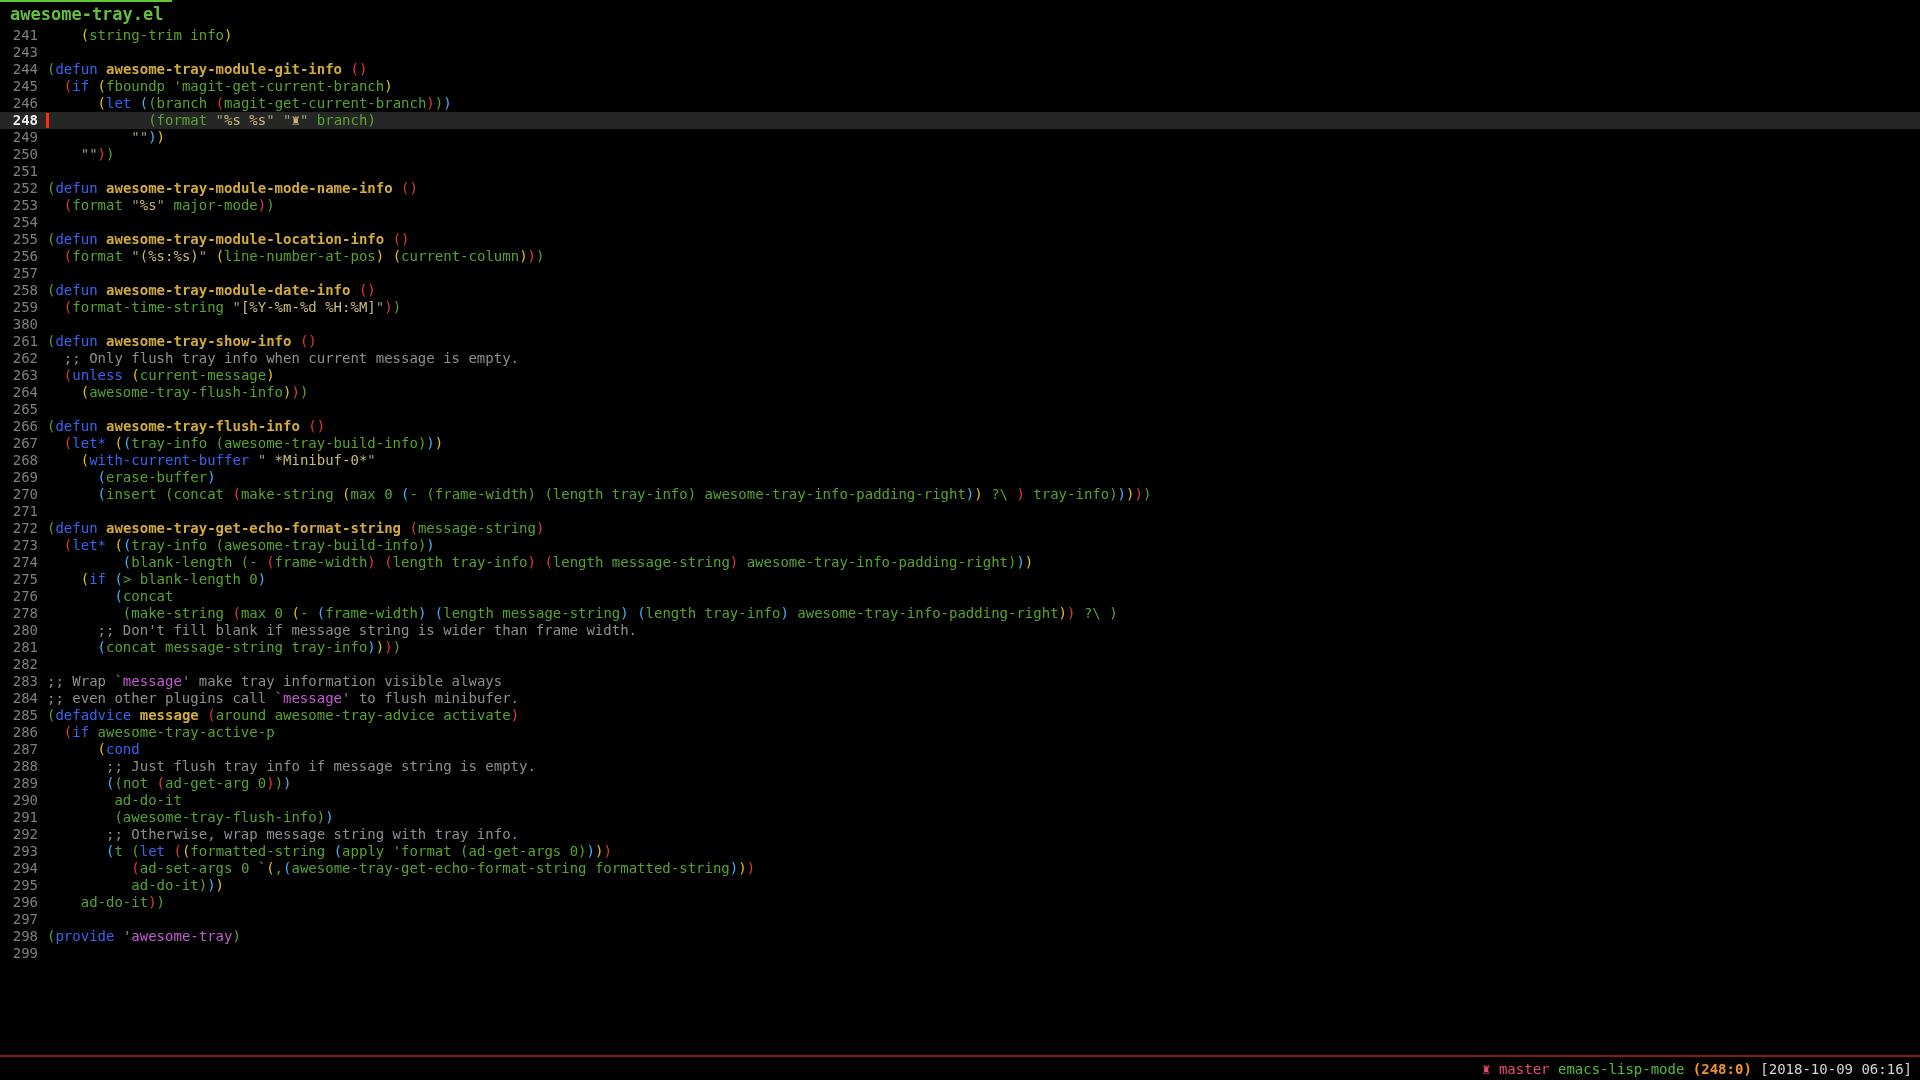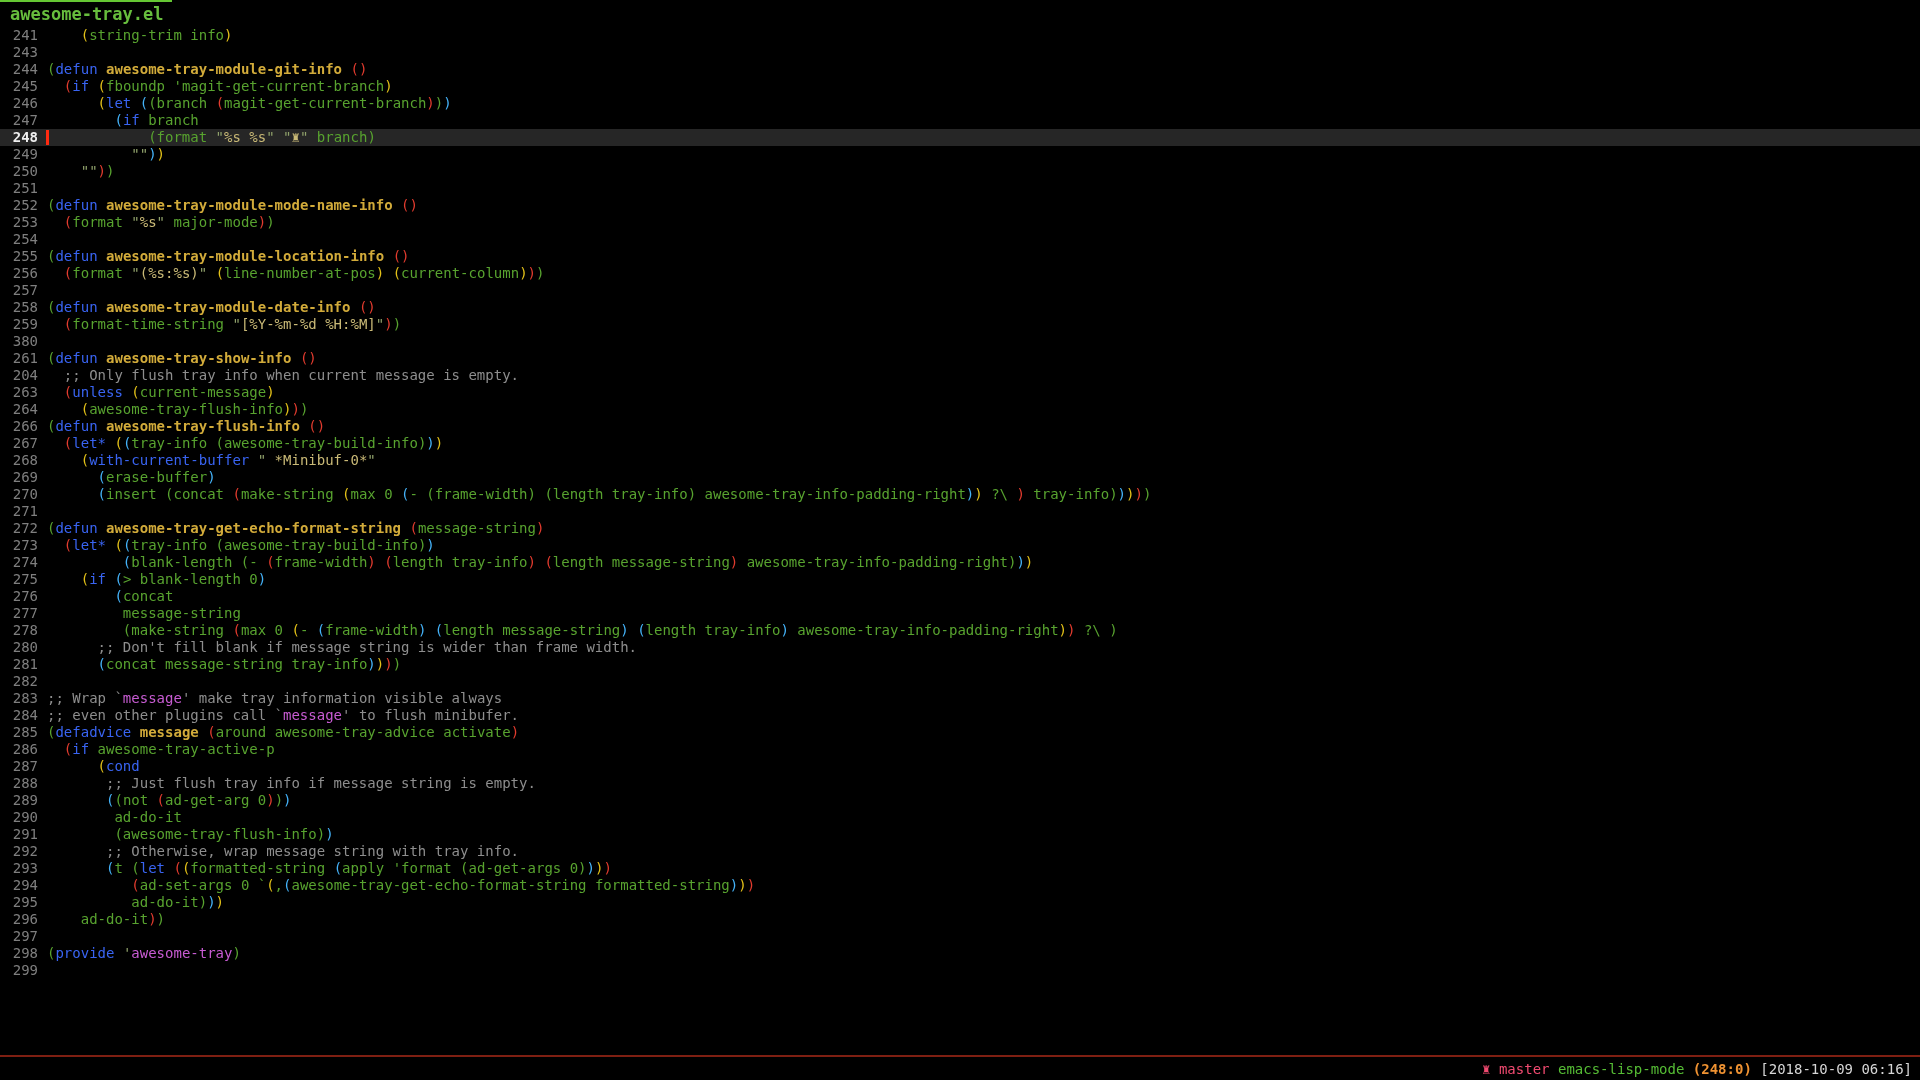--- a/index.html
+++ b/index.html
@@ -30,50 +30,49 @@
 
 <div id="app">
   <div class="tab-overline"></div>
   <div class="buffer-title">awesome-tray.el</div>
   <div id="code-area">
       <div class="row"><span class="ln">241</span><span class="lc"><span class="t-y" style="color: rgb(226, 192, 24);">    (</span><span class="t-g" style="color: rgb(88, 163, 47); margin-top: 21px;">string-trim info</span><span class="t-y" style="color: rgb(226, 192, 24);">)</span></span></div>
       <div class="row"><span class="ln">243</span><span class="lc"></span></div>
       <div class="row"><span class="ln">244</span><span class="lc"><span class="t-g" style="color: rgb(88, 163, 47);">(</span><span class="t-k" style="color: rgb(57, 100, 242);">defun</span><span class="t-g" style="color: rgb(88, 163, 47);"> </span><span class="t-f" style="color: rgb(210, 171, 58);">awesome-tray-module-git-info</span><span class="t-g" style="color: rgb(88, 163, 47);"> </span><span class="t-r" style="color: rgb(226, 59, 46);">()</span></span></div>
       <div class="row"><span class="ln">245</span><span class="lc"><span class="t-g" style="color: rgb(88, 163, 47);">  </span><span class="t-r" style="color: rgb(226, 59, 46);">(</span><span class="t-k" style="color: rgb(57, 100, 242);">if</span><span class="t-g" style="color: rgb(88, 163, 47);"> </span><span class="t-y" style="color: rgb(226, 192, 24);">(</span><span class="t-g" style="color: rgb(88, 163, 47);">fboundp 'magit-get-current-branch</span><span class="t-y" style="color: rgb(226, 192, 24);">)</span></span></div>
       <div class="row"><span class="ln">246</span><span class="lc"><span class="t-g" style="color: rgb(88, 163, 47);">      </span><span class="t-y" style="color: rgb(226, 192, 24);">(</span><span class="t-k" style="color: rgb(57, 100, 242);">let</span><span class="t-g" style="color: rgb(88, 163, 47);"> </span><span class="t-c" style="color: rgb(68, 178, 248);">(</span><span class="t-g" style="color: rgb(88, 163, 47);">(branch </span><span class="t-r" style="color: rgb(226, 59, 46);">(</span><span class="t-g" style="color: rgb(88, 163, 47);">magit-get-current-branch</span><span class="t-r" style="color: rgb(226, 59, 46);">)</span><span class="t-g" style="color: rgb(88, 163, 47);">)</span><span class="t-c" style="color: rgb(68, 178, 248);">)</span></span></div>
-      <div class="row"><span class="ln">247</span><span class="lc"><span class="t-g" style="color: rgb(88, 163, 47);">        </span><span class="t-c" style="color: rgb(68, 178, 248);">(</span><span class="t-k" style="color: rgb(57, 100, 242);">if</span><span class="t-g" style="color: rgb(88, 163, 47);"> branch</span></span></div>
       <div class="row current"><span class="ln">248</span><span class="cursor"></span><span class="lc"><span class="t-g" style="color: rgb(88, 163, 47);">            (</span><span class="t-g" style="color: rgb(88, 163, 47);">format </span><span class="t-q" style="color: rgb(144, 162, 107);">"</span><span class="t-s" style="color: rgb(201, 185, 118);">%s %s</span><span class="t-q" style="color: rgb(144, 162, 107);">"</span><span class="t-g" style="color: rgb(88, 163, 47);"> </span><span class="t-q" style="color: rgb(144, 162, 107);">"</span><span class="t-s" style="color: rgb(201, 185, 118);">♜</span><span class="t-q" style="color: rgb(144, 162, 107);">"</span><span class="t-g" style="color: rgb(88, 163, 47);"> branch)</span></span></div>
       <div class="row"><span class="ln">249</span><span class="lc"><span class="t-g" style="color: rgb(88, 163, 47);">          </span><span class="t-q" style="color: rgb(144, 162, 107);">""</span><span class="t-c" style="color: rgb(68, 178, 248);">)</span><span class="t-y" style="color: rgb(226, 192, 24);">)</span></span></div>
       <div class="row"><span class="ln">250</span><span class="lc"><span class="t-g" style="color: rgb(88, 163, 47);">    </span><span class="t-q" style="color: rgb(144, 162, 107);">""</span><span class="t-r" style="color: rgb(226, 59, 46);">)</span><span class="t-g" style="color: rgb(88, 163, 47);">)</span></span></div>
       <div class="row"><span class="ln">251</span><span class="lc"></span></div>
       <div class="row"><span class="ln">252</span><span class="lc"><span class="t-g" style="color: rgb(88, 163, 47);">(</span><span class="t-k" style="color: rgb(57, 100, 242);">defun</span><span class="t-g" style="color: rgb(88, 163, 47);"> </span><span class="t-f" style="color: rgb(210, 171, 58);">awesome-tray-module-mode-name-info</span><span class="t-g" style="color: rgb(88, 163, 47);"> </span><span class="t-r" style="color: rgb(226, 59, 46);">()</span></span></div>
       <div class="row"><span class="ln">253</span><span class="lc"><span class="t-g" style="color: rgb(88, 163, 47);">  </span><span class="t-r" style="color: rgb(226, 59, 46);">(</span><span class="t-g" style="color: rgb(88, 163, 47);">format </span><span class="t-q" style="color: rgb(144, 162, 107);">"</span><span class="t-s" style="color: rgb(201, 185, 118);">%s</span><span class="t-q" style="color: rgb(144, 162, 107);">"</span><span class="t-g" style="color: rgb(88, 163, 47);"> major-mode</span><span class="t-r" style="color: rgb(226, 59, 46);">)</span><span class="t-g" style="color: rgb(88, 163, 47);">)</span></span></div>
       <div class="row"><span class="ln">254</span><span class="lc"></span></div>
       <div class="row"><span class="ln">255</span><span class="lc"><span class="t-g" style="color: rgb(88, 163, 47);">(</span><span class="t-k" style="color: rgb(57, 100, 242);">defun</span><span class="t-g" style="color: rgb(88, 163, 47);"> </span><span class="t-f" style="color: rgb(210, 171, 58);">awesome-tray-module-location-info</span><span class="t-g" style="color: rgb(88, 163, 47);"> </span><span class="t-r" style="color: rgb(226, 59, 46);">()</span></span></div>
       <div class="row"><span class="ln">256</span><span class="lc"><span class="t-g" style="color: rgb(88, 163, 47);">  </span><span class="t-r" style="color: rgb(226, 59, 46);">(</span><span class="t-g" style="color: rgb(88, 163, 47);">format </span><span class="t-q" style="color: rgb(144, 162, 107);">"</span><span class="t-s" style="color: rgb(201, 185, 118);">(%s:%s)</span><span class="t-q" style="color: rgb(144, 162, 107);">"</span><span class="t-g" style="color: rgb(88, 163, 47);"> </span><span class="t-y" style="color: rgb(226, 192, 24);">(</span><span class="t-g" style="color: rgb(88, 163, 47);">line-number-at-pos</span><span class="t-y" style="color: rgb(226, 192, 24);">)</span><span class="t-g" style="color: rgb(88, 163, 47);"> </span><span class="t-y" style="color: rgb(226, 192, 24);">(</span><span class="t-g" style="color: rgb(88, 163, 47);">current-column</span><span class="t-y" style="color: rgb(226, 192, 24);">)</span><span class="t-r" style="color: rgb(226, 59, 46);">)</span><span class="t-g" style="color: rgb(88, 163, 47);">)</span></span></div>
       <div class="row"><span class="ln">257</span><span class="lc"></span></div>
       <div class="row"><span class="ln">258</span><span class="lc"><span class="t-g" style="color: rgb(88, 163, 47);">(</span><span class="t-k" style="color: rgb(57, 100, 242);">defun</span><span class="t-g" style="color: rgb(88, 163, 47);"> </span><span class="t-f" style="color: rgb(210, 171, 58);">awesome-tray-module-date-info</span><span class="t-g" style="color: rgb(88, 163, 47);"> </span><span class="t-r" style="color: rgb(226, 59, 46);">()</span></span></div>
       <div class="row"><span class="ln">259</span><span class="lc"><span class="t-g" style="color: rgb(88, 163, 47);">  </span><span class="t-r" style="color: rgb(226, 59, 46);">(</span><span class="t-g" style="color: rgb(88, 163, 47);">format-time-string </span><span class="t-q" style="color: rgb(144, 162, 107);">"</span><span class="t-s" style="color: rgb(201, 185, 118);">[%Y-%m-%d %H:%M]</span><span class="t-q" style="color: rgb(144, 162, 107);">"</span><span class="t-r" style="color: rgb(226, 59, 46);">)</span><span class="t-g" style="color: rgb(88, 163, 47);">)</span></span></div>
       <div class="row"><span class="ln">380</span><span class="lc"></span></div>
       <div class="row"><span class="ln">261</span><span class="lc"><span class="t-g" style="color: rgb(88, 163, 47);">(</span><span class="t-k" style="color: rgb(57, 100, 242);">defun</span><span class="t-g" style="color: rgb(88, 163, 47);"> </span><span class="t-f" style="color: rgb(210, 171, 58);">awesome-tray-show-info</span><span class="t-g" style="color: rgb(88, 163, 47);"> </span><span class="t-r" style="color: rgb(226, 59, 46);">()</span></span></div>
-      <div class="row"><span class="ln">204</span><span class="lc"><span class="t-m" style="color: rgb(142, 142, 142);">  ;; Only flush tray info when current message is empty.</span></span></div>
+      <div class="row"><span class="ln">262</span><span class="lc"><span class="t-m" style="color: rgb(142, 142, 142);">  ;; Only flush tray info when current message is empty.</span></span></div>
       <div class="row"><span class="ln">263</span><span class="lc"><span class="t-g" style="color: rgb(88, 163, 47);">  </span><span class="t-r" style="color: rgb(226, 59, 46);">(</span><span class="t-k" style="color: rgb(57, 100, 242);">unless</span><span class="t-g" style="color: rgb(88, 163, 47);"> </span><span class="t-y" style="color: rgb(226, 192, 24);">(</span><span class="t-g" style="color: rgb(88, 163, 47);">current-message</span><span class="t-y" style="color: rgb(226, 192, 24);">)</span></span></div>
       <div class="row"><span class="ln">264</span><span class="lc"><span class="t-g" style="color: rgb(88, 163, 47);">    </span><span class="t-y" style="color: rgb(226, 192, 24);">(</span><span class="t-g" style="color: rgb(88, 163, 47);">awesome-tray-flush-info</span><span class="t-y" style="color: rgb(226, 192, 24);">)</span><span class="t-r" style="color: rgb(226, 59, 46);">)</span><span class="t-g" style="color: rgb(88, 163, 47);">)</span></span></div>
+      <div class="row"><span class="ln">265</span><span class="lc"></span></div>
       <div class="row"><span class="ln">266</span><span class="lc"><span class="t-g" style="color: rgb(88, 163, 47);">(</span><span class="t-k" style="color: rgb(57, 100, 242);">defun</span><span class="t-g" style="color: rgb(88, 163, 47);"> </span><span class="t-f" style="color: rgb(210, 171, 58);">awesome-tray-flush-info</span><span class="t-g" style="color: rgb(88, 163, 47);"> </span><span class="t-r" style="color: rgb(226, 59, 46);">()</span></span></div>
       <div class="row"><span class="ln">267</span><span class="lc"><span class="t-g" style="color: rgb(88, 163, 47);">  </span><span class="t-r" style="color: rgb(226, 59, 46);">(</span><span class="t-k" style="color: rgb(57, 100, 242);">let*</span><span class="t-g" style="color: rgb(88, 163, 47);"> </span><span class="t-y" style="color: rgb(226, 192, 24);">(</span><span class="t-c" style="color: rgb(68, 178, 248);">(</span><span class="t-g" style="color: rgb(88, 163, 47);">tray-info (</span><span class="t-g" style="color: rgb(88, 163, 47);">awesome-tray-build-info</span><span class="t-g" style="color: rgb(88, 163, 47);">)</span><span class="t-c" style="color: rgb(68, 178, 248);">)</span><span class="t-y" style="color: rgb(226, 192, 24);">)</span></span></div>
       <div class="row"><span class="ln">268</span><span class="lc"><span class="t-g" style="color: rgb(88, 163, 47);">    </span><span class="t-y" style="color: rgb(226, 192, 24);">(</span><span class="t-k" style="color: rgb(57, 100, 242);">with-current-buffer</span><span class="t-g" style="color: rgb(88, 163, 47);"> </span><span class="t-q" style="color: rgb(144, 162, 107);">"</span><span class="t-s" style="color: rgb(201, 185, 118);"> *Minibuf-0*</span><span class="t-q" style="color: rgb(144, 162, 107);">"</span></span></div>
       <div class="row"><span class="ln">269</span><span class="lc"><span class="t-g" style="color: rgb(88, 163, 47);">      </span><span class="t-c" style="color: rgb(68, 178, 248);">(</span><span class="t-g" style="color: rgb(88, 163, 47);">erase-buffer</span><span class="t-c" style="color: rgb(68, 178, 248);">)</span></span></div>
       <div class="row"><span class="ln">270</span><span class="lc"><span class="t-g" style="color: rgb(88, 163, 47);">      </span><span class="t-c" style="color: rgb(68, 178, 248);">(</span><span class="t-g" style="color: rgb(88, 163, 47);">insert (</span><span class="t-g" style="color: rgb(88, 163, 47);">concat </span><span class="t-r" style="color: rgb(226, 59, 46);">(</span><span class="t-g" style="color: rgb(88, 163, 47);">make-string </span><span class="t-y" style="color: rgb(226, 192, 24);">(</span><span class="t-g" style="color: rgb(88, 163, 47);">max 0 </span><span class="t-c" style="color: rgb(68, 178, 248);">(</span><span class="t-g" style="color: rgb(88, 163, 47);">- (</span><span class="t-g" style="color: rgb(88, 163, 47);">frame-width</span><span class="t-g" style="color: rgb(88, 163, 47);">) (</span><span class="t-g" style="color: rgb(88, 163, 47);">length tray-info</span><span class="t-g" style="color: rgb(88, 163, 47);">)</span><span class="t-g" style="color: rgb(88, 163, 47);"> awesome-tray-info-padding-right</span><span class="t-c" style="color: rgb(68, 178, 248);">)</span><span class="t-y" style="color: rgb(226, 192, 24);">)</span><span class="t-g" style="color: rgb(88, 163, 47);"> ?\ </span><span class="t-r" style="color: rgb(226, 59, 46);">)</span><span class="t-g" style="color: rgb(88, 163, 47);"> tray-info</span><span class="t-g" style="color: rgb(88, 163, 47);">)</span><span class="t-c" style="color: rgb(68, 178, 248);">)</span><span class="t-y" style="color: rgb(226, 192, 24);">)</span><span class="t-r" style="color: rgb(226, 59, 46);">)</span><span class="t-g" style="color: rgb(88, 163, 47);">)</span></span></div>
       <div class="row"><span class="ln">271</span><span class="lc"></span></div>
       <div class="row"><span class="ln">272</span><span class="lc"><span class="t-g" style="color: rgb(88, 163, 47);">(</span><span class="t-k" style="color: rgb(57, 100, 242);">defun</span><span class="t-g" style="color: rgb(88, 163, 47);"> </span><span class="t-f" style="color: rgb(210, 171, 58);">awesome-tray-get-echo-format-string</span><span class="t-g" style="color: rgb(88, 163, 47);"> </span><span class="t-r" style="color: rgb(226, 59, 46);">(</span><span class="t-g" style="color: rgb(88, 163, 47);">message-string</span><span class="t-r" style="color: rgb(226, 59, 46);">)</span></span></div>
       <div class="row"><span class="ln">273</span><span class="lc"><span class="t-g" style="color: rgb(88, 163, 47);">  </span><span class="t-r" style="color: rgb(226, 59, 46);">(</span><span class="t-k" style="color: rgb(57, 100, 242);">let*</span><span class="t-g" style="color: rgb(88, 163, 47);"> </span><span class="t-y" style="color: rgb(226, 192, 24);">(</span><span class="t-c" style="color: rgb(68, 178, 248);">(</span><span class="t-g" style="color: rgb(88, 163, 47);">tray-info (</span><span class="t-g" style="color: rgb(88, 163, 47);">awesome-tray-build-info</span><span class="t-g" style="color: rgb(88, 163, 47);">)</span><span class="t-c" style="color: rgb(68, 178, 248);">)</span></span></div>
       <div class="row"><span class="ln">274</span><span class="lc"><span class="t-g" style="color: rgb(88, 163, 47);">         </span><span class="t-c" style="color: rgb(68, 178, 248);">(</span><span class="t-g" style="color: rgb(88, 163, 47);">blank-length (</span><span class="t-g" style="color: rgb(88, 163, 47);">- </span><span class="t-r" style="color: rgb(226, 59, 46);">(</span><span class="t-g" style="color: rgb(88, 163, 47);">frame-width</span><span class="t-r" style="color: rgb(226, 59, 46);">)</span><span class="t-g" style="color: rgb(88, 163, 47);"> </span><span class="t-r" style="color: rgb(226, 59, 46);">(</span><span class="t-g" style="color: rgb(88, 163, 47);">length tray-info</span><span class="t-r" style="color: rgb(226, 59, 46);">)</span><span class="t-g" style="color: rgb(88, 163, 47);"> </span><span class="t-r" style="color: rgb(226, 59, 46);">(</span><span class="t-g" style="color: rgb(88, 163, 47);">length message-string</span><span class="t-r" style="color: rgb(226, 59, 46);">)</span><span class="t-g" style="color: rgb(88, 163, 47);"> awesome-tray-info-padding-right</span><span class="t-g" style="color: rgb(88, 163, 47);">)</span><span class="t-c" style="color: rgb(68, 178, 248);">)</span><span class="t-y" style="color: rgb(226, 192, 24);">)</span></span></div>
       <div class="row"><span class="ln">275</span><span class="lc"><span class="t-g" style="color: rgb(88, 163, 47);">    </span><span class="t-y" style="color: rgb(226, 192, 24);">(</span><span class="t-k" style="color: rgb(57, 100, 242);">if</span><span class="t-g" style="color: rgb(88, 163, 47);"> </span><span class="t-c" style="color: rgb(68, 178, 248);">(</span><span class="t-g" style="color: rgb(88, 163, 47);">&gt; blank-length 0</span><span class="t-c" style="color: rgb(68, 178, 248);">)</span></span></div>
       <div class="row"><span class="ln">276</span><span class="lc"><span class="t-g" style="color: rgb(88, 163, 47);">        </span><span class="t-c" style="color: rgb(68, 178, 248);">(</span><span class="t-g" style="color: rgb(88, 163, 47);">concat</span></span></div>
-      <div class="row"><span class="ln">277</span><span class="lc"><span class="t-g" style="color: rgb(88, 163, 47);">         message-string</span></span></div>
       <div class="row"><span class="ln">278</span><span class="lc"><span class="t-g" style="color: rgb(88, 163, 47);">         (</span><span class="t-g" style="color: rgb(88, 163, 47);">make-string </span><span class="t-r" style="color: rgb(226, 59, 46);">(</span><span class="t-g" style="color: rgb(88, 163, 47);">max 0 </span><span class="t-y" style="color: rgb(226, 192, 24);">(</span><span class="t-g" style="color: rgb(88, 163, 47);">- </span><span class="t-c" style="color: rgb(68, 178, 248);">(</span><span class="t-g" style="color: rgb(88, 163, 47);">frame-width</span><span class="t-c" style="color: rgb(68, 178, 248);">)</span><span class="t-g" style="color: rgb(88, 163, 47);"> </span><span class="t-c" style="color: rgb(68, 178, 248);">(</span><span class="t-g" style="color: rgb(88, 163, 47);">length message-string</span><span class="t-c" style="color: rgb(68, 178, 248);">)</span><span class="t-g" style="color: rgb(88, 163, 47);"> </span><span class="t-c" style="color: rgb(68, 178, 248);">(</span><span class="t-g" style="color: rgb(88, 163, 47);">length tray-info</span><span class="t-c" style="color: rgb(68, 178, 248);">)</span><span class="t-g" style="color: rgb(88, 163, 47);"> awesome-tray-info-padding-right</span><span class="t-y" style="color: rgb(226, 192, 24);">)</span><span class="t-r" style="color: rgb(226, 59, 46);">)</span><span class="t-g" style="color: rgb(88, 163, 47);"> ?\ </span><span class="t-g" style="color: rgb(88, 163, 47);">)</span></span></div>
       <div class="row"><span class="ln">280</span><span class="lc"><span class="t-m" style="color: rgb(142, 142, 142);">      ;; Don't fill blank if message string is wider than frame width.</span></span></div>
       <div class="row"><span class="ln">281</span><span class="lc"><span class="t-g" style="color: rgb(88, 163, 47);">      </span><span class="t-c" style="color: rgb(68, 178, 248);">(</span><span class="t-g" style="color: rgb(88, 163, 47);">concat message-string tray-info</span><span class="t-c" style="color: rgb(68, 178, 248);">)</span><span class="t-y" style="color: rgb(226, 192, 24);">)</span><span class="t-r" style="color: rgb(226, 59, 46);">)</span><span class="t-g" style="color: rgb(88, 163, 47);">)</span></span></div>
       <div class="row"><span class="ln">282</span><span class="lc"></span></div>
       <div class="row"><span class="ln">283</span><span class="lc"><span class="t-m" style="color: rgb(142, 142, 142);">;; Wrap `</span><span class="t-p" style="color: rgb(199, 91, 210);">message</span><span class="t-m" style="color: rgb(142, 142, 142);">' make tray information visible always</span></span></div>
       <div class="row"><span class="ln">284</span><span class="lc"><span class="t-m" style="color: rgb(142, 142, 142);">;; even other plugins call `</span><span class="t-p" style="color: rgb(199, 91, 210);">message</span><span class="t-m" style="color: rgb(142, 142, 142);">' to flush minibufer.</span></span></div>
       <div class="row"><span class="ln">285</span><span class="lc"><span class="t-g" style="color: rgb(88, 163, 47);">(</span><span class="t-k" style="color: rgb(57, 100, 242);">defadvice</span><span class="t-g" style="color: rgb(88, 163, 47);"> </span><span class="t-f" style="color: rgb(210, 171, 58);">message</span><span class="t-g" style="color: rgb(88, 163, 47);"> </span><span class="t-r" style="color: rgb(226, 59, 46);">(</span><span class="t-g" style="color: rgb(88, 163, 47);">around awesome-tray-advice activate</span><span class="t-r" style="color: rgb(226, 59, 46);">)</span></span></div>
       <div class="row"><span class="ln">286</span><span class="lc"><span class="t-g" style="color: rgb(88, 163, 47);">  </span><span class="t-r" style="color: rgb(226, 59, 46);">(</span><span class="t-k" style="color: rgb(57, 100, 242);">if</span><span class="t-g" style="color: rgb(88, 163, 47);"> awesome-tray-active-p</span></span></div>
       <div class="row"><span class="ln">287</span><span class="lc"><span class="t-g" style="color: rgb(88, 163, 47);">      </span><span class="t-y" style="color: rgb(226, 192, 24);">(</span><span class="t-k" style="color: rgb(57, 100, 242);">cond</span></span></div>
       <div class="row"><span class="ln">288</span><span class="lc"><span class="t-m" style="color: rgb(142, 142, 142);">       ;; Just flush tray info if message string is empty.</span></span></div>

